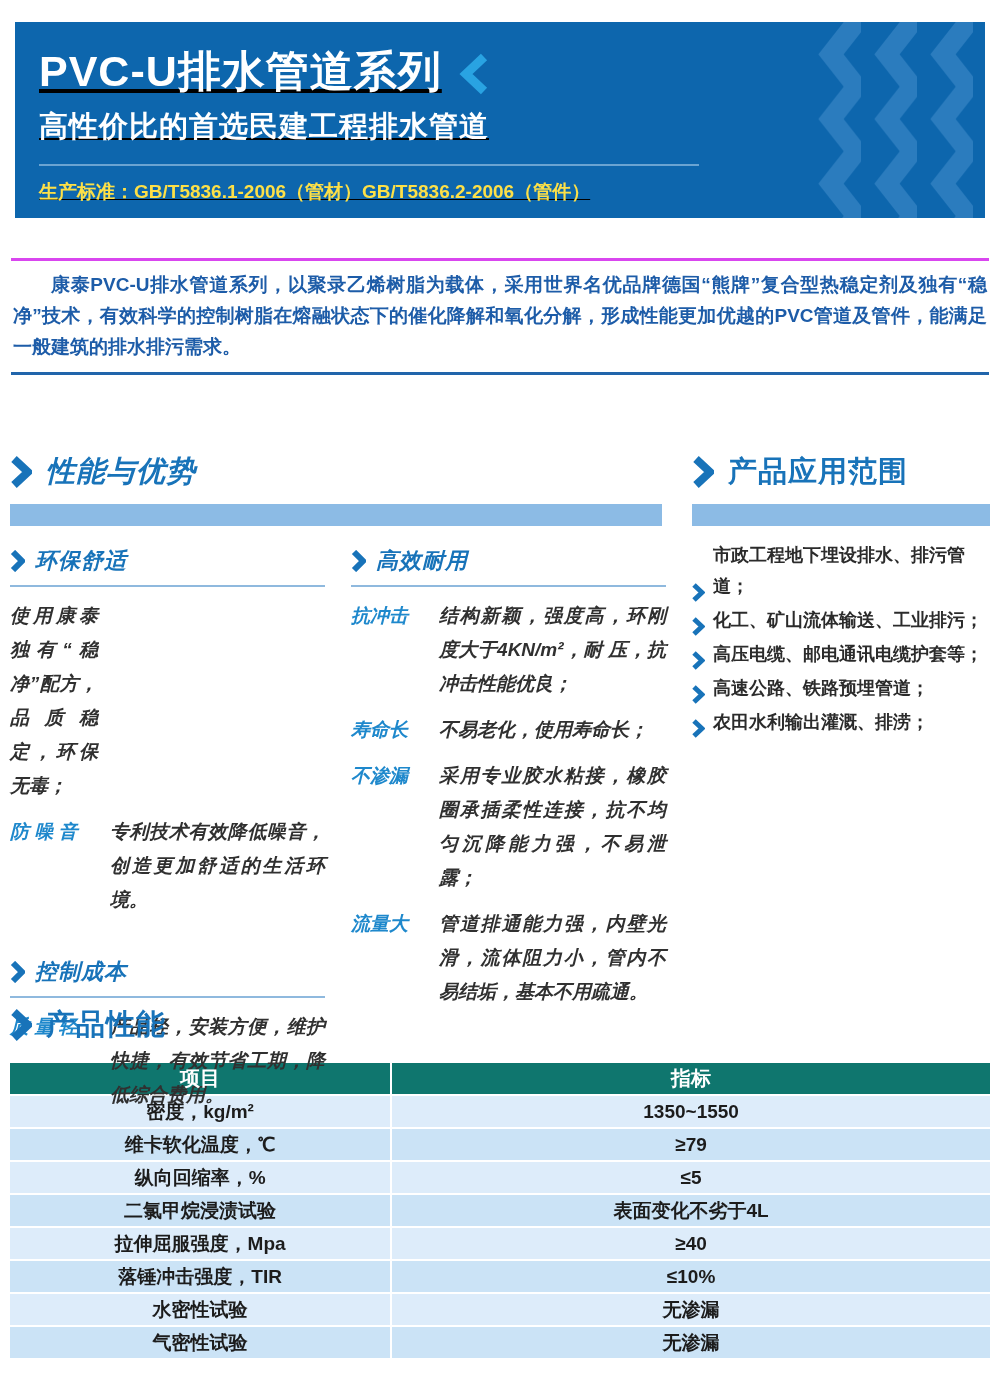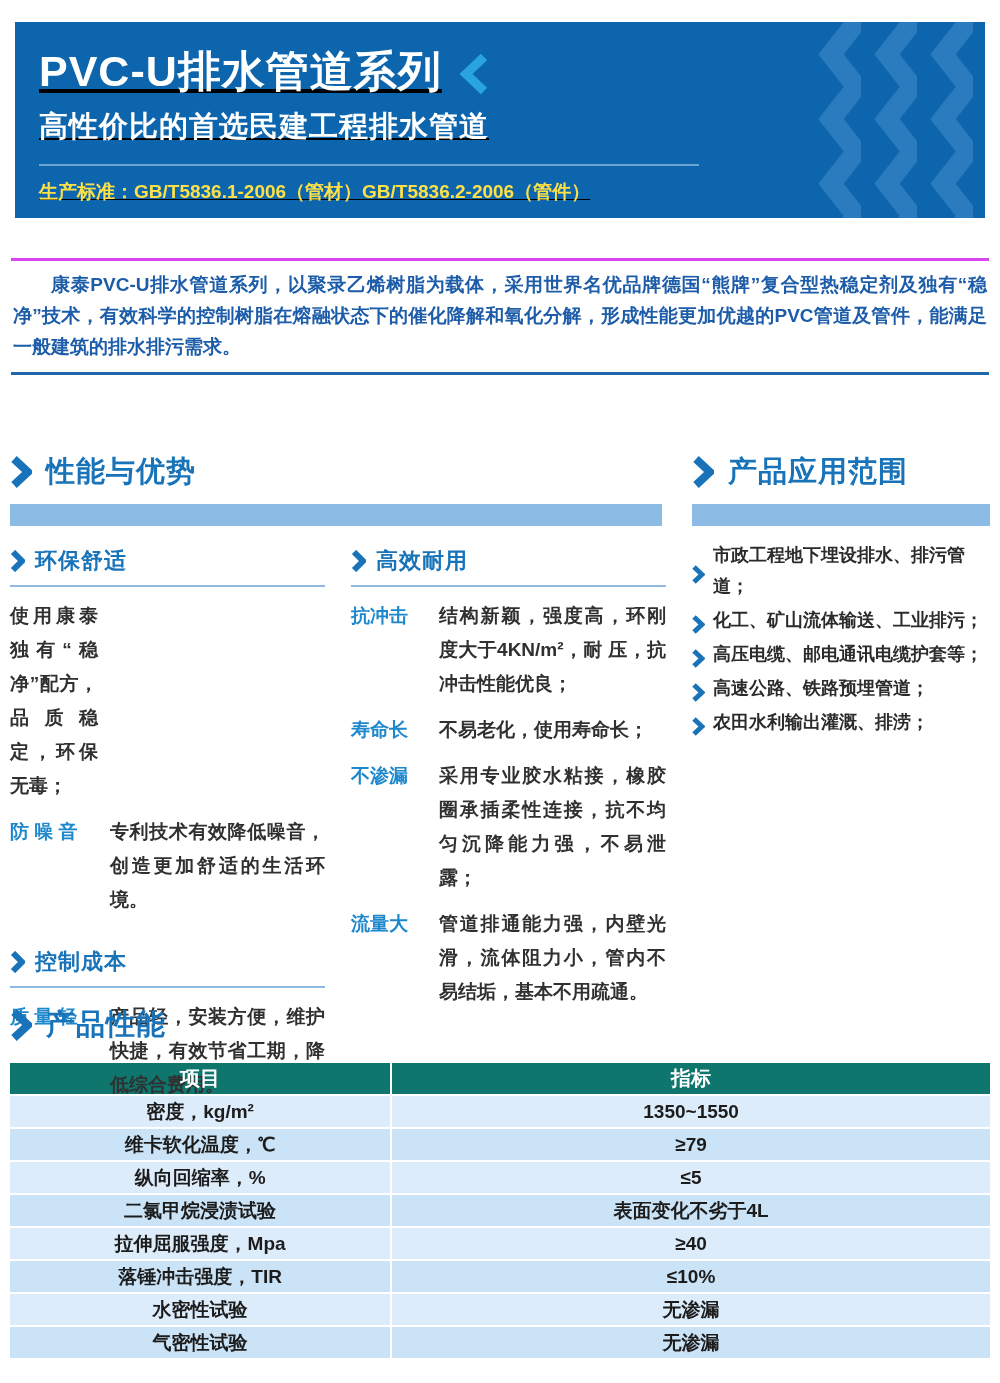--- a/index.html
+++ b/index.html
@@ -27,44 +27,44 @@
     margin:40px 11px 0; border-top:3px solid #d946ef; border-bottom:3px solid #2165ab;
     padding:8px 2px 10px;
   }
   .intro p {
     color:#1d5ca8; font-size:19px; font-weight:600; line-height:31px;
     text-indent:2em; text-align:justify;
   }
 
   
   .columns { display:flex; gap:30px; margin:75px 10px 0; height:553px; }
-  .left-area { width:652px; flex:0 0 auto; }
+  .left-area { width:652px; flex:0 0 auto;font-style:italic; }
   .right-area { flex:1 1 auto; }
 
   .section-header { display:flex; align-items:center; gap:14px; height:44px; }
   .section-title { color:#1873b9; font-size:29px; font-weight:bold; letter-spacing:1px; }
   .light-bar { height:22px; background:#8cbbe5; margin-top:10px; }
 
   .two-col { display:flex; gap:26px; margin-top:20px; }
   .feat-col { width:315px; flex:0 0 auto; }
 
   .sub-heading {
     display:flex; align-items:center; gap:10px;
     border-bottom:2px solid #8fb9de; padding-bottom:9px;
   }
   .sub-heading span { color:#1873b9; font-size:22px; font-weight:bold; letter-spacing:1px; }
 
   .feature { display:grid; grid-template-columns:88px 1fr; column-gap:12px; margin-top:12px; }
   .feat-col-mid .feature { grid-template-columns:76px 1fr; }
   .feature-label { color:#1e88cc; font-size:19px; font-weight:bold; line-height:34px; white-space:nowrap; }
   .feature-text { color:#303030; font-size:19px; font-weight:600; line-height:34px; text-align:justify; }
-  .group-gap { margin-top:30px; }
+  .group-gap { margin-top:40px; }
 
   .app-list { margin-top:14px; }
-  .app-item { display:flex; align-items:center; gap:8px; margin-bottom:3px; }
+  .app-item { display:flex; align-items:flex-end; gap:8px; margin-bottom:3px; }
   .app-item svg { margin-top:7px; flex:0 0 auto; }
   .app-text { color:#2b2b2b; font-size:18px; font-weight:600; line-height:31px; }
 
   
   .spec { margin:0 10px; }
   .spec-table {
     width:100%; margin-top:14px;
     border-collapse:separate; border-spacing:0 2px; table-layout:fixed;
   }
   .spec-table th, .spec-table td { text-align:center; vertical-align:middle; }

